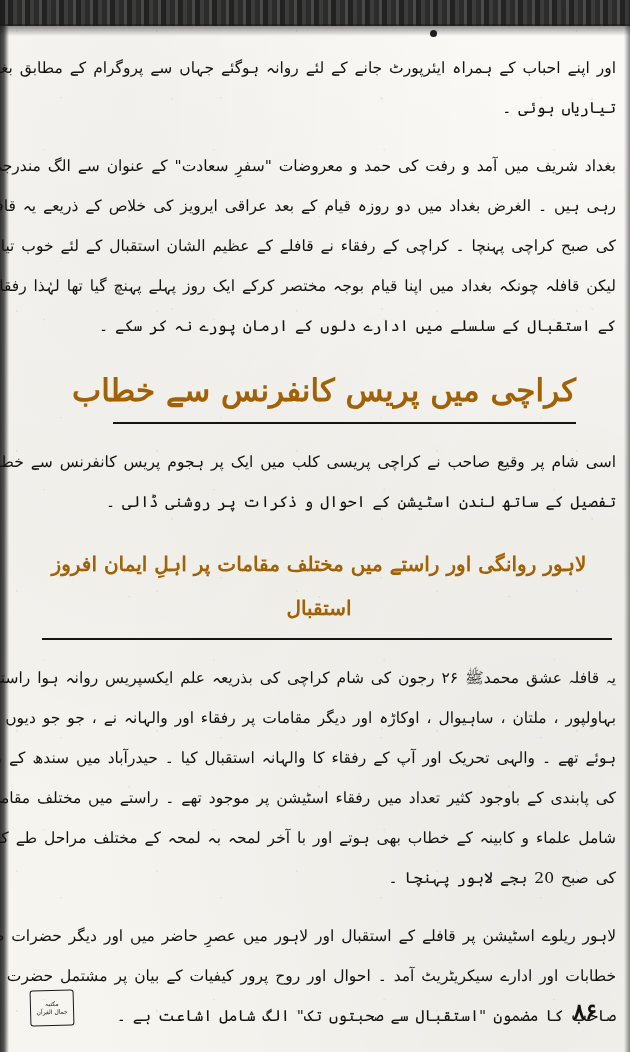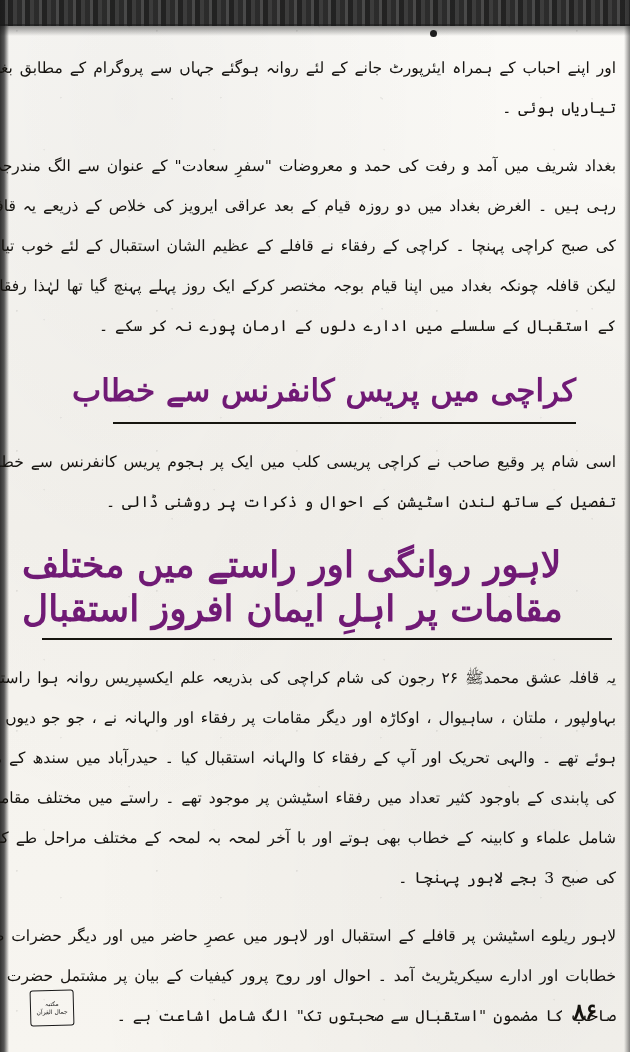--- a/index.html
+++ b/index.html
@@ -94,35 +94,35 @@
     white-space: nowrap;
     overflow: visible;
   }
   .para .ln.short {
     
   }
 
   .heading {
     font-family: "DejaVu Serif", serif;
     font-weight: bold;
-    color: #701a75;
+    color: #a16207;
     margin: 20px 0 8px 0;
     text-align: center;
     letter-spacing: 1px;
   }
   .heading-1 {
     font-size: 31px;
     line-height: 48px;
     padding-right: 40px;
     text-align: right;
   }
   .heading-2 {
-    font-size: 36px;
+    font-size: 20px;
     line-height: 44px;
-    text-align: left;
+    text-align: center;
   }
   .heading-underline {
     height: 2px;
     background: #16150f;
     margin: 2px 0 6px 0;
     width: 78%;
     margin-right: 40px;
   }
   .heading-underline.wide {
     width: 96%;
@@ -234,21 +234,21 @@
       <div class="heading-underline wide"></div>
     </div>
 
     <div class="block">
       <p class="para">
         <span class="ln">یہ قافلہ عشق محمدﷺ ۲۶ رجون کی شام کراچی کی بذریعہ علم ایکسپریس روانہ ہوا راستے میں حیدرآباد ، روہڑی</span>
         <span class="ln">بہاولپور ، ملتان ، ساہیوال ، اوکاڑہ اور دیگر مقامات پر رفقاء اور والہانہ نے ، جو جو دیوں دل فرش راہ کئے</span>
         <span class="ln">ہوئے تھے ۔ والہی تحریک اور آپ کے رفقاء کا والہانہ استقبال کیا ۔ حیدرآباد میں سندھ کے مہاجر فرقہ وارانہ اور کرفیو</span>
         <span class="ln">کی پابندی کے باوجود کثیر تعداد میں رفقاء اسٹیشن پر موجود تھے ۔ راستے میں مختلف مقامات پر قافلے میں</span>
         <span class="ln">شامل علماء و کابینہ کے خطاب بھی ہوتے اور با آخر لمحہ بہ لمحہ کے مختلف مراحل طے کرتا یہ قافلہ ۲۷ رجون</span>
-        <span class="ln short">کی صبح 3 بجے لاہور پہنچا ۔</span>
+        <span class="ln short">کی صبح 20 بجے لاہور پہنچا ۔</span>
       </p>
     </div>
 
     <div class="block">
       <p class="para">
         <span class="ln">لاہور ریلوے اسٹیشن پر قافلے کے استقبال اور لاہور میں عصرِ حاضر میں اور دیگر حضرات صاحبان و دیگر حضرات قبلہ میر صاحب کی بھرپور کی تھی پر حاضری</span>
         <span class="ln">خطابات اور ادارے سیکریٹریٹ آمد ۔ احوال اور روح پرور کیفیات کے بیان پر مشتمل حضرت مولانا محمد معراج الاسلام</span>
         <span class="ln short">صاحب کا مضمون "استقبال سے صحبتوں تک" الگ شامل اشاعت ہے ۔</span>
       </p>
     </div>

